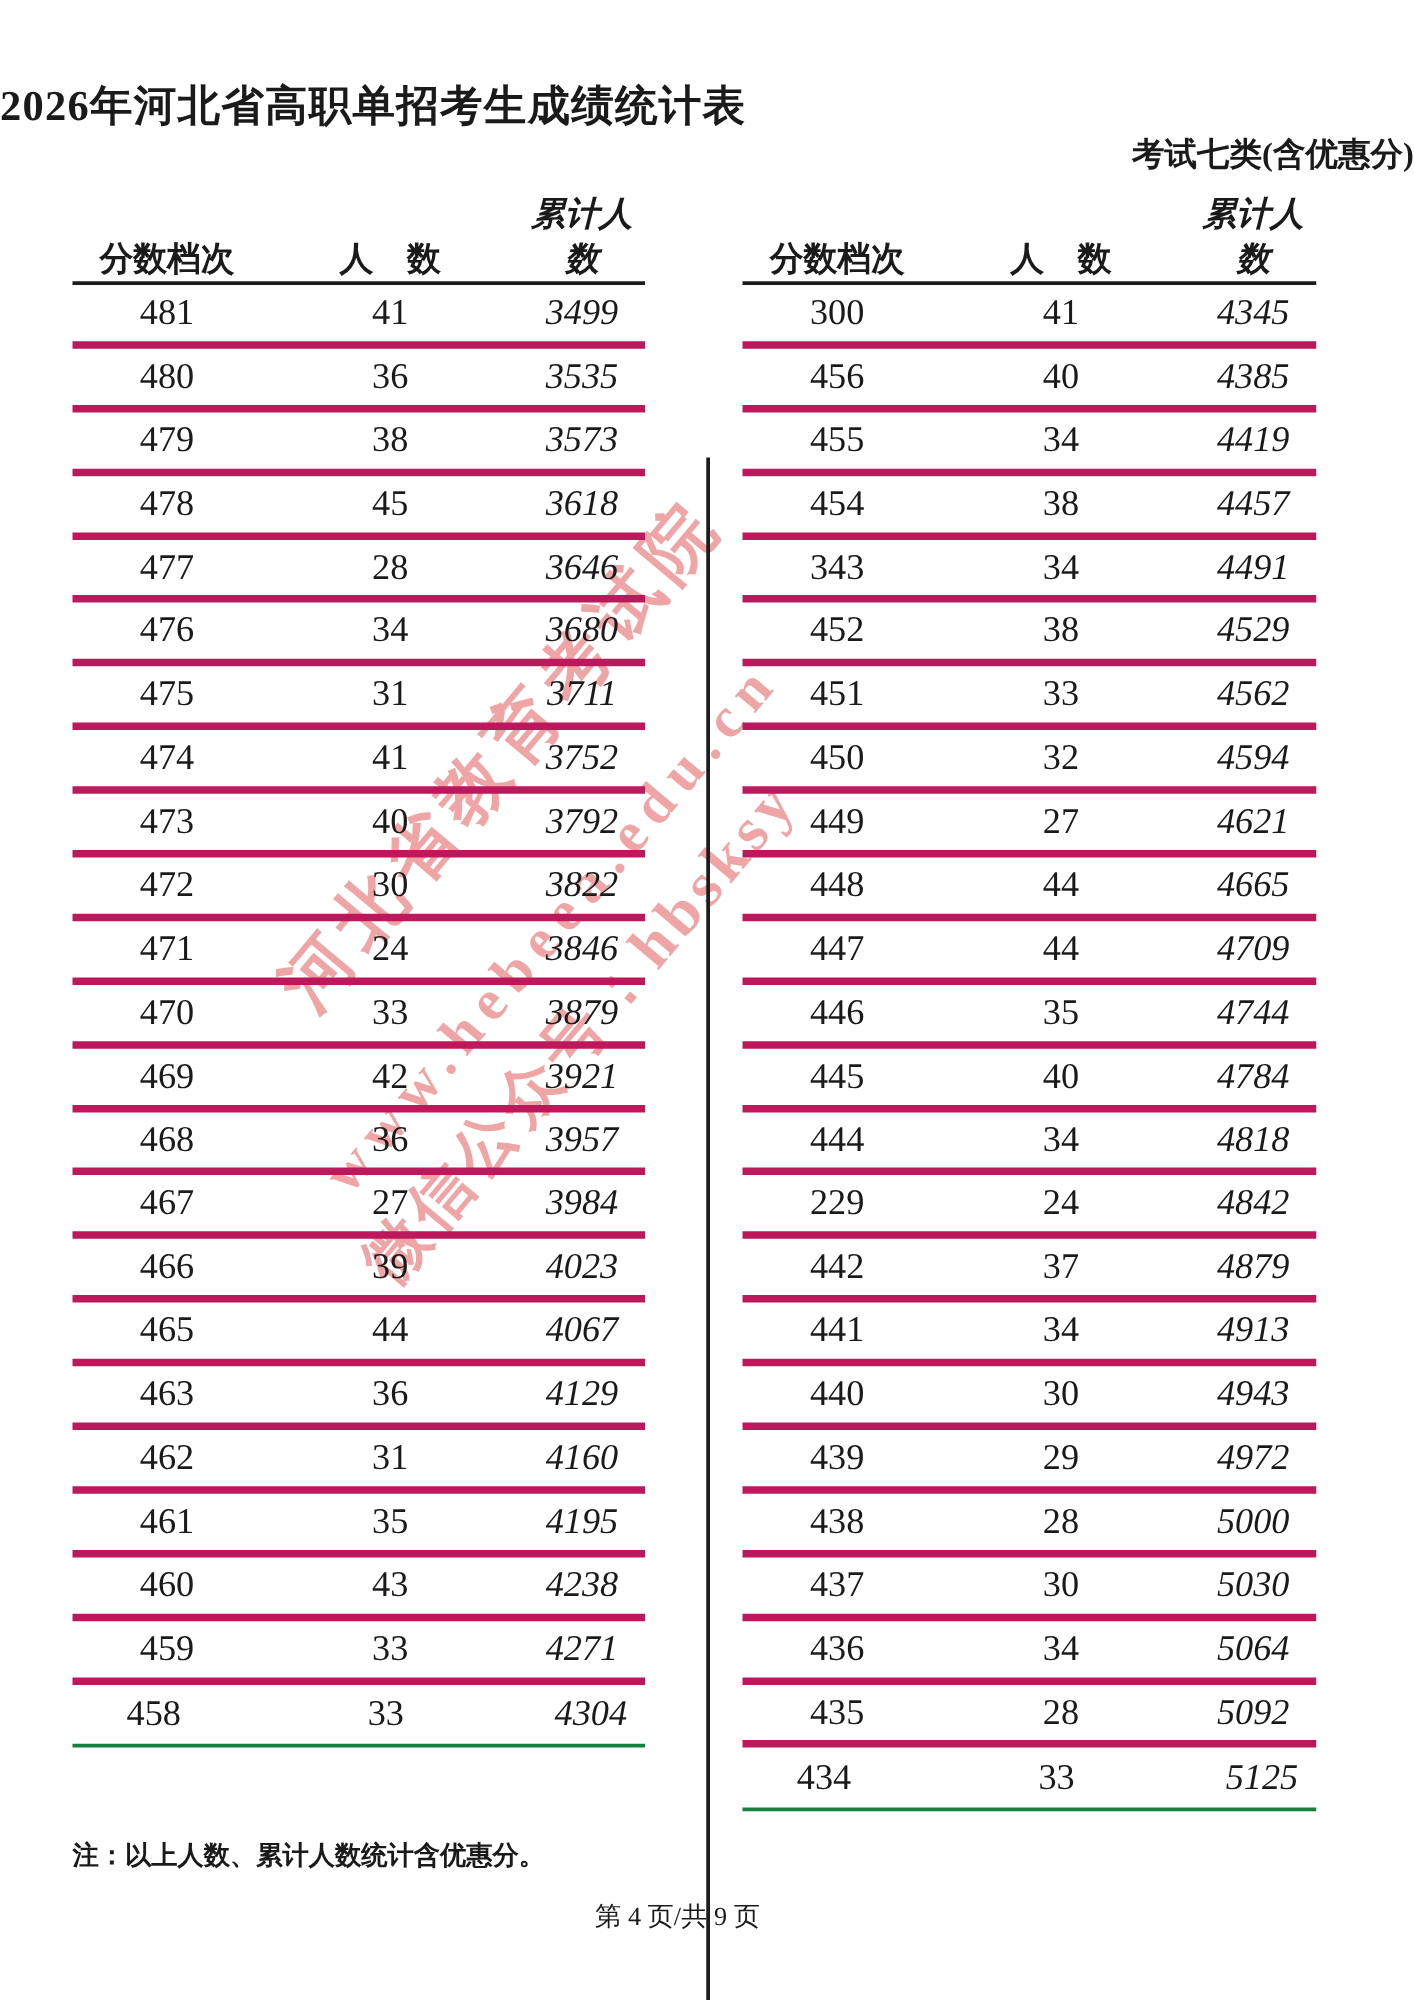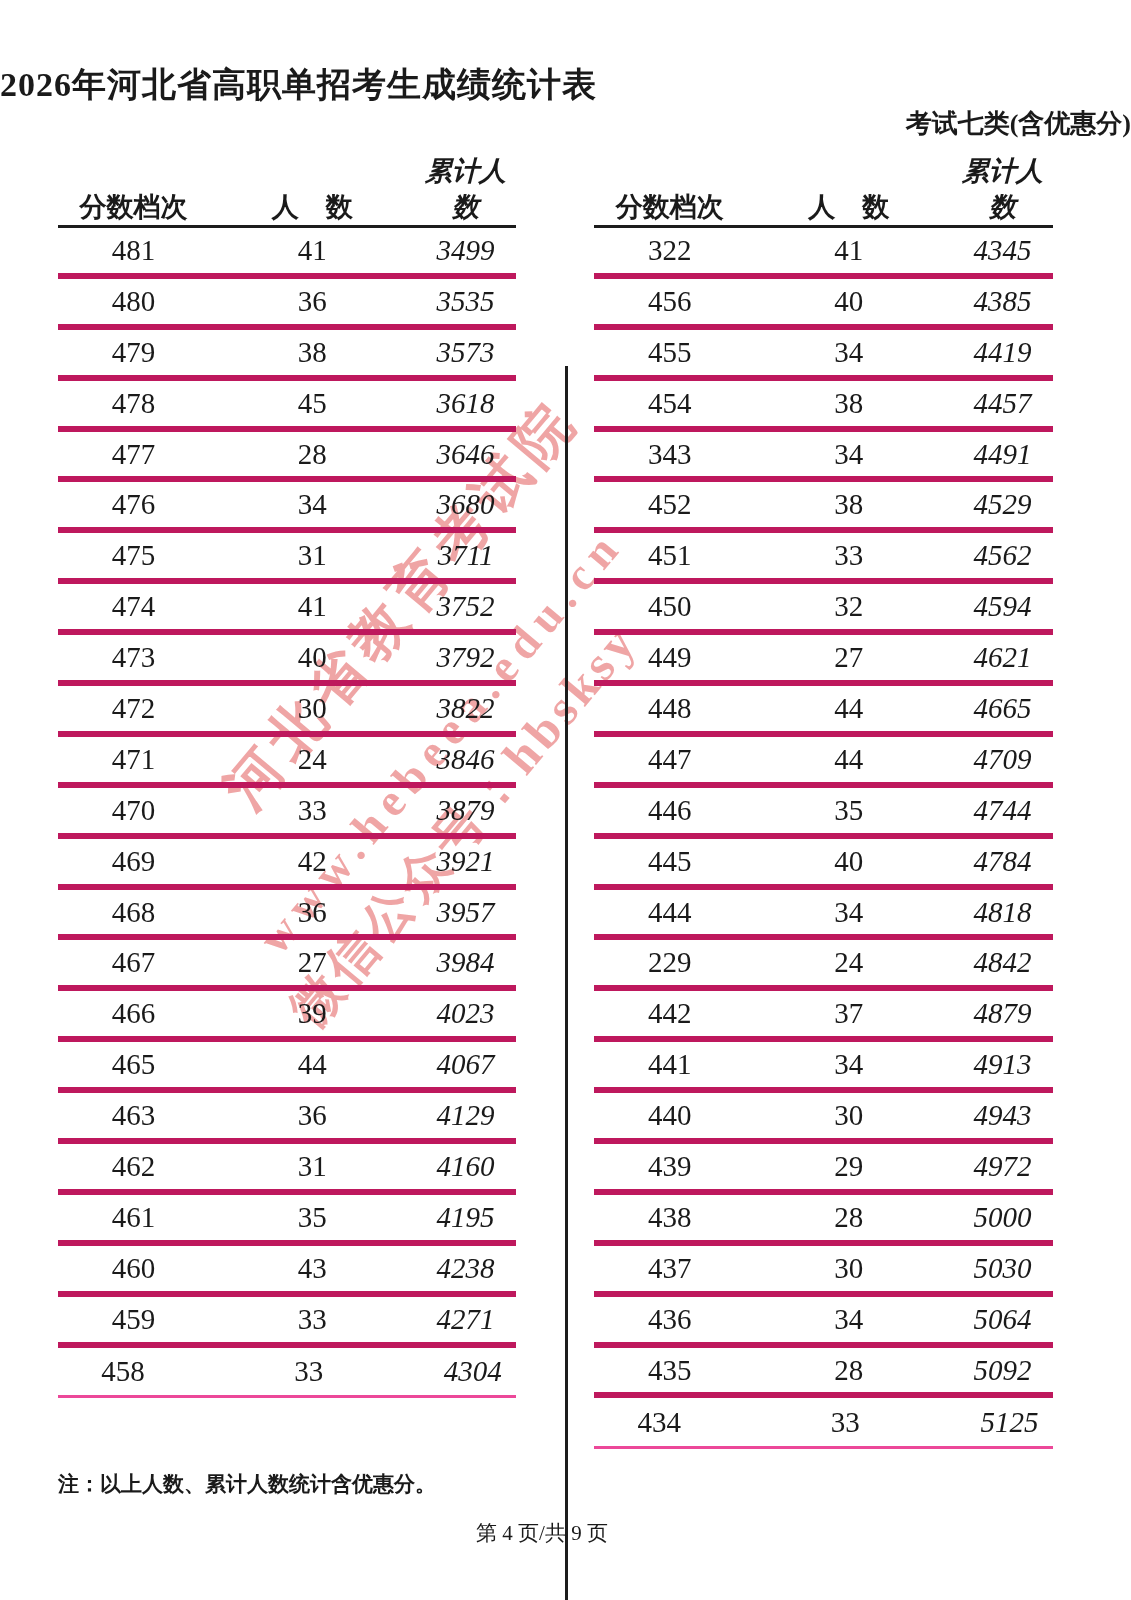--- a/index.html
+++ b/index.html
@@ -68,21 +68,21 @@
     font-weight: bold;
     font-size: 27px;
   }
   .trow {
     display: flex;
     align-items: center;
     height: 50.9px;
     border-bottom: 6px solid #be185d;
     font-size: 29px;
   }
-  .trow:last-child { border-bottom: 3px solid #ec4899; gap: 32px; }
+  .trow:last-child { border-bottom: 3px solid #15803d; gap: 32px; }
 
   .c  { display: block; text-align: center; }
   .c0 { width: 33%; }
   .c1 { width: 45%; }
   .c2 { width: 22%; font-style: italic; }
 
   .tables-divider {
     position: absolute;
     left: 565px;
     top: 186px;
@@ -254,21 +254,21 @@
     <div class="tables-divider"></div>
 
     <div class="score-table right">
       <div class="thead">
         <span class="c c0">分数档次</span>
         <span class="c c1">人　数</span>
         <span class="c c2">累计人数</span>
       </div>
       <div class="tbody">
           <div class="trow">
-            <span class="c c0">322</span>
+            <span class="c c0">300</span>
             <span class="c c1">41</span>
             <span class="c c2">4345</span>
           </div>
           <div class="trow">
             <span class="c c0">456</span>
             <span class="c c1">40</span>
             <span class="c c2">4385</span>
           </div>
           <div class="trow">
             <span class="c c0">455</span>

